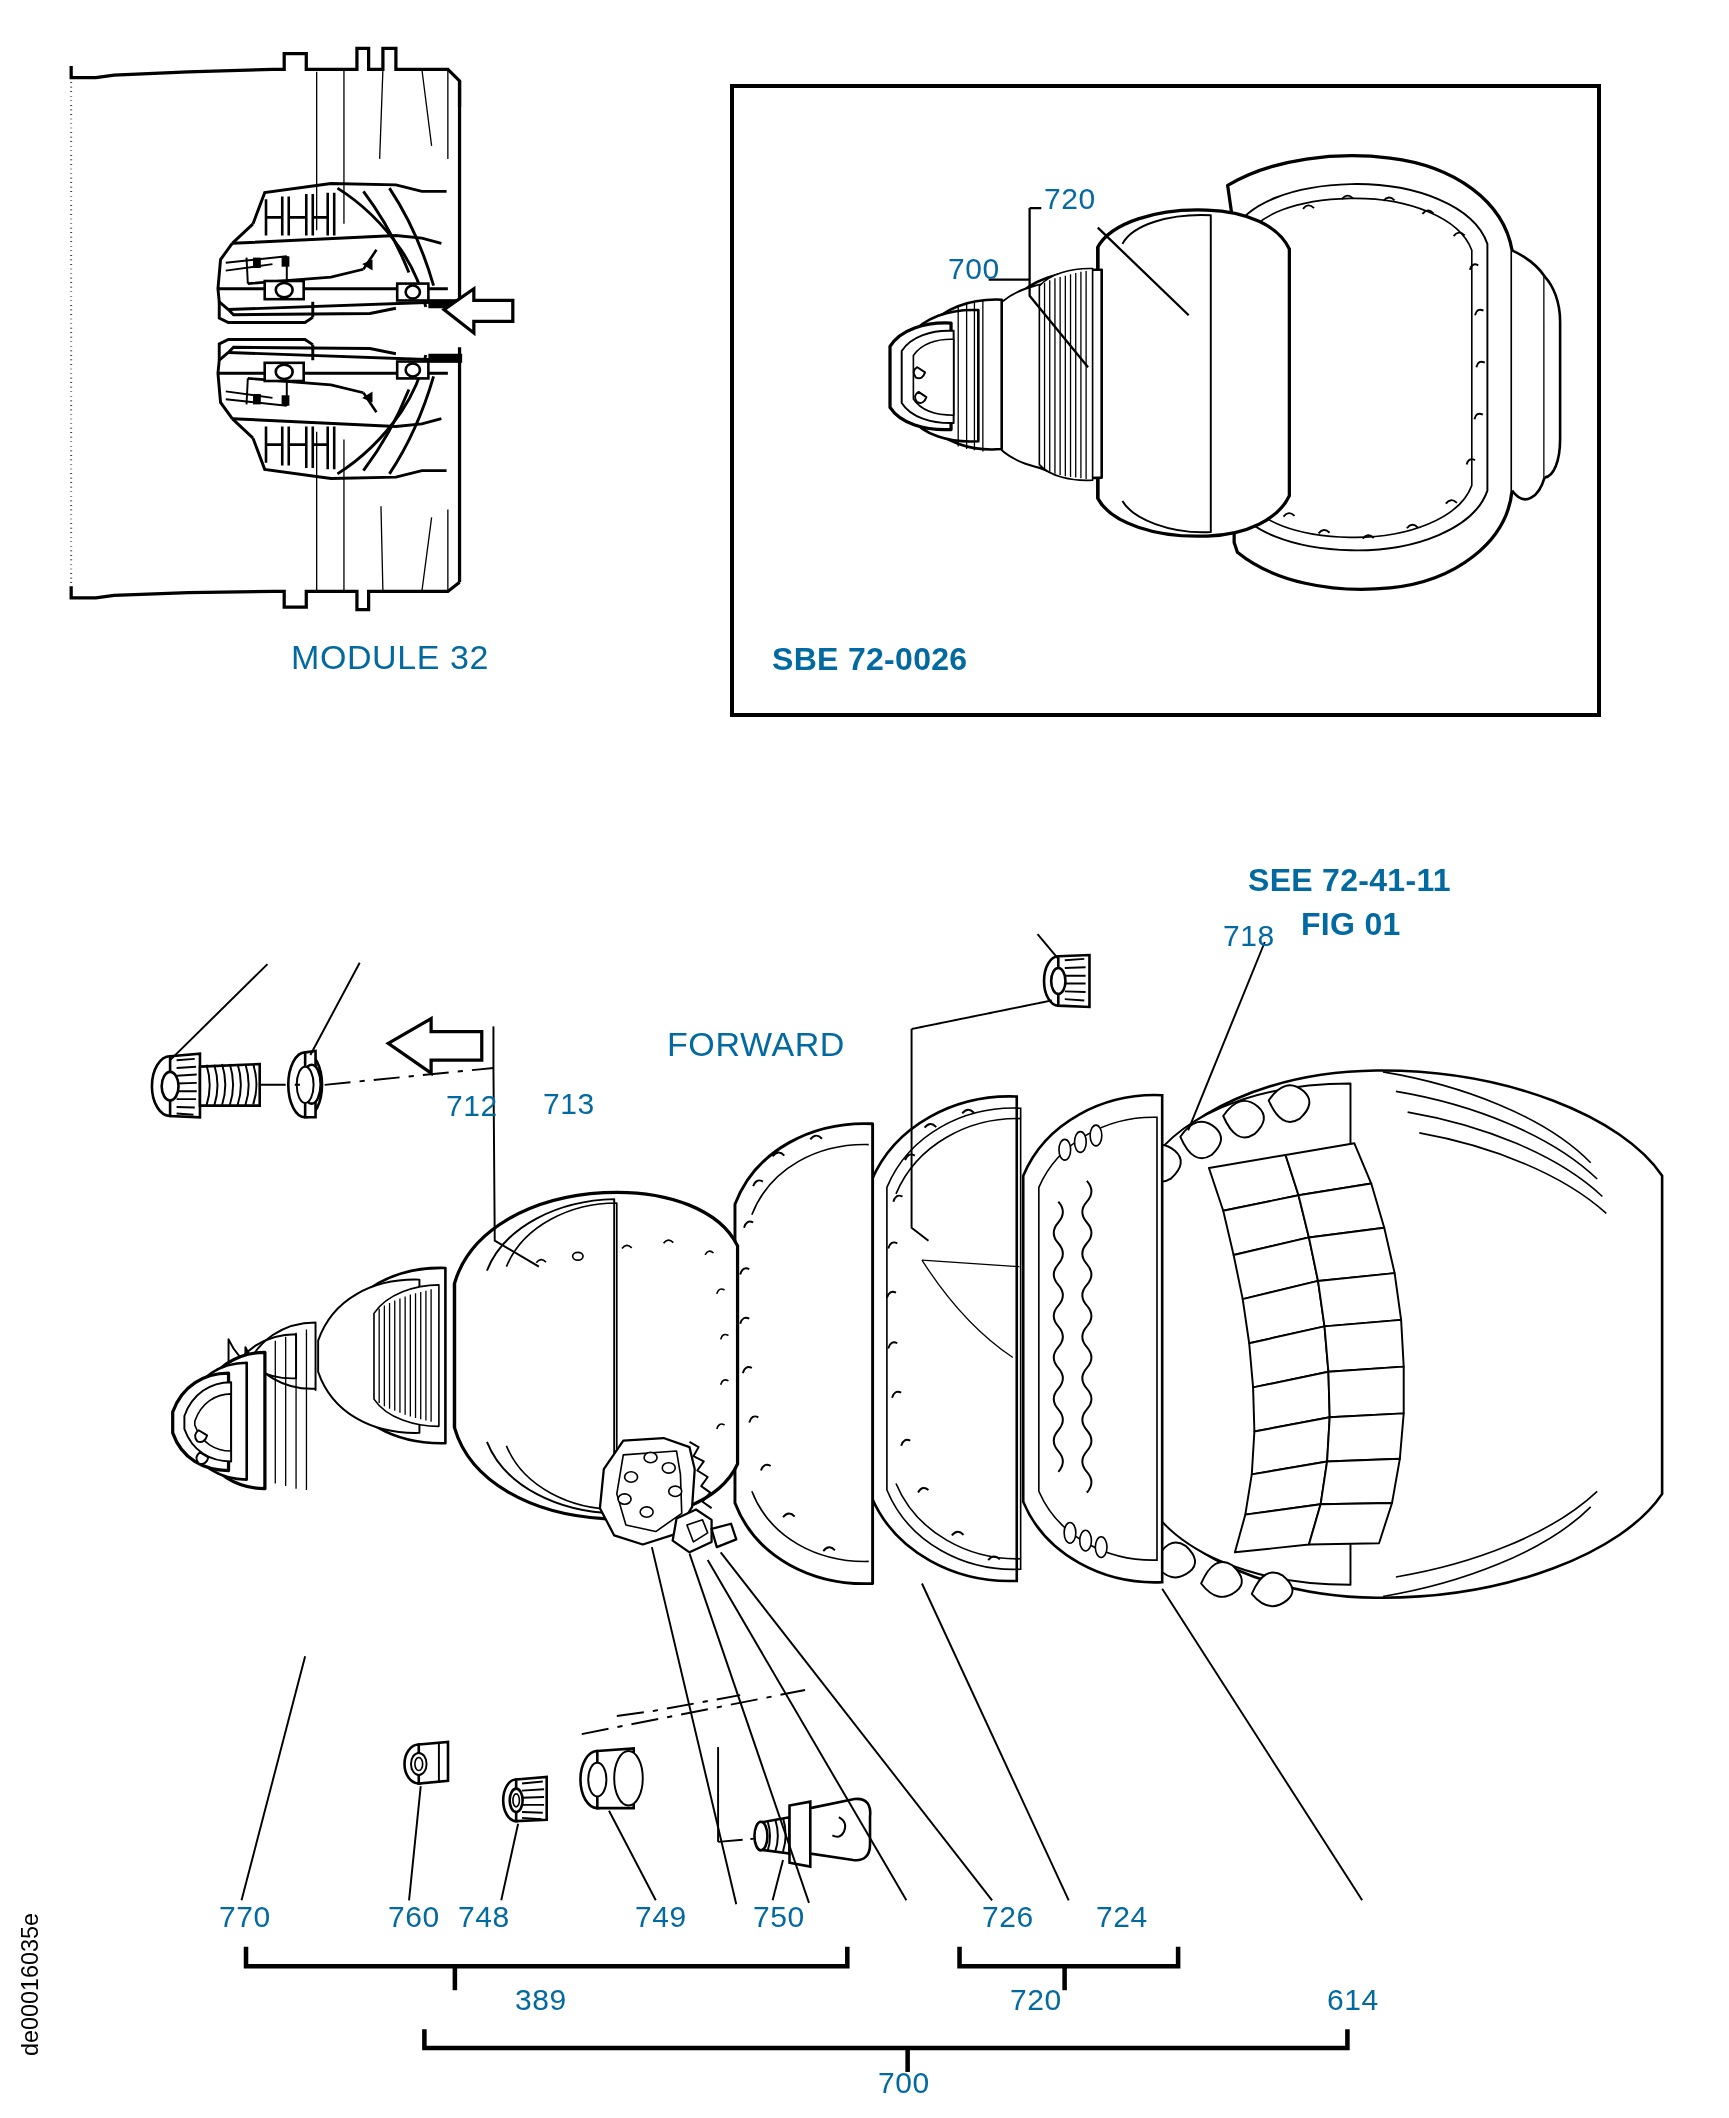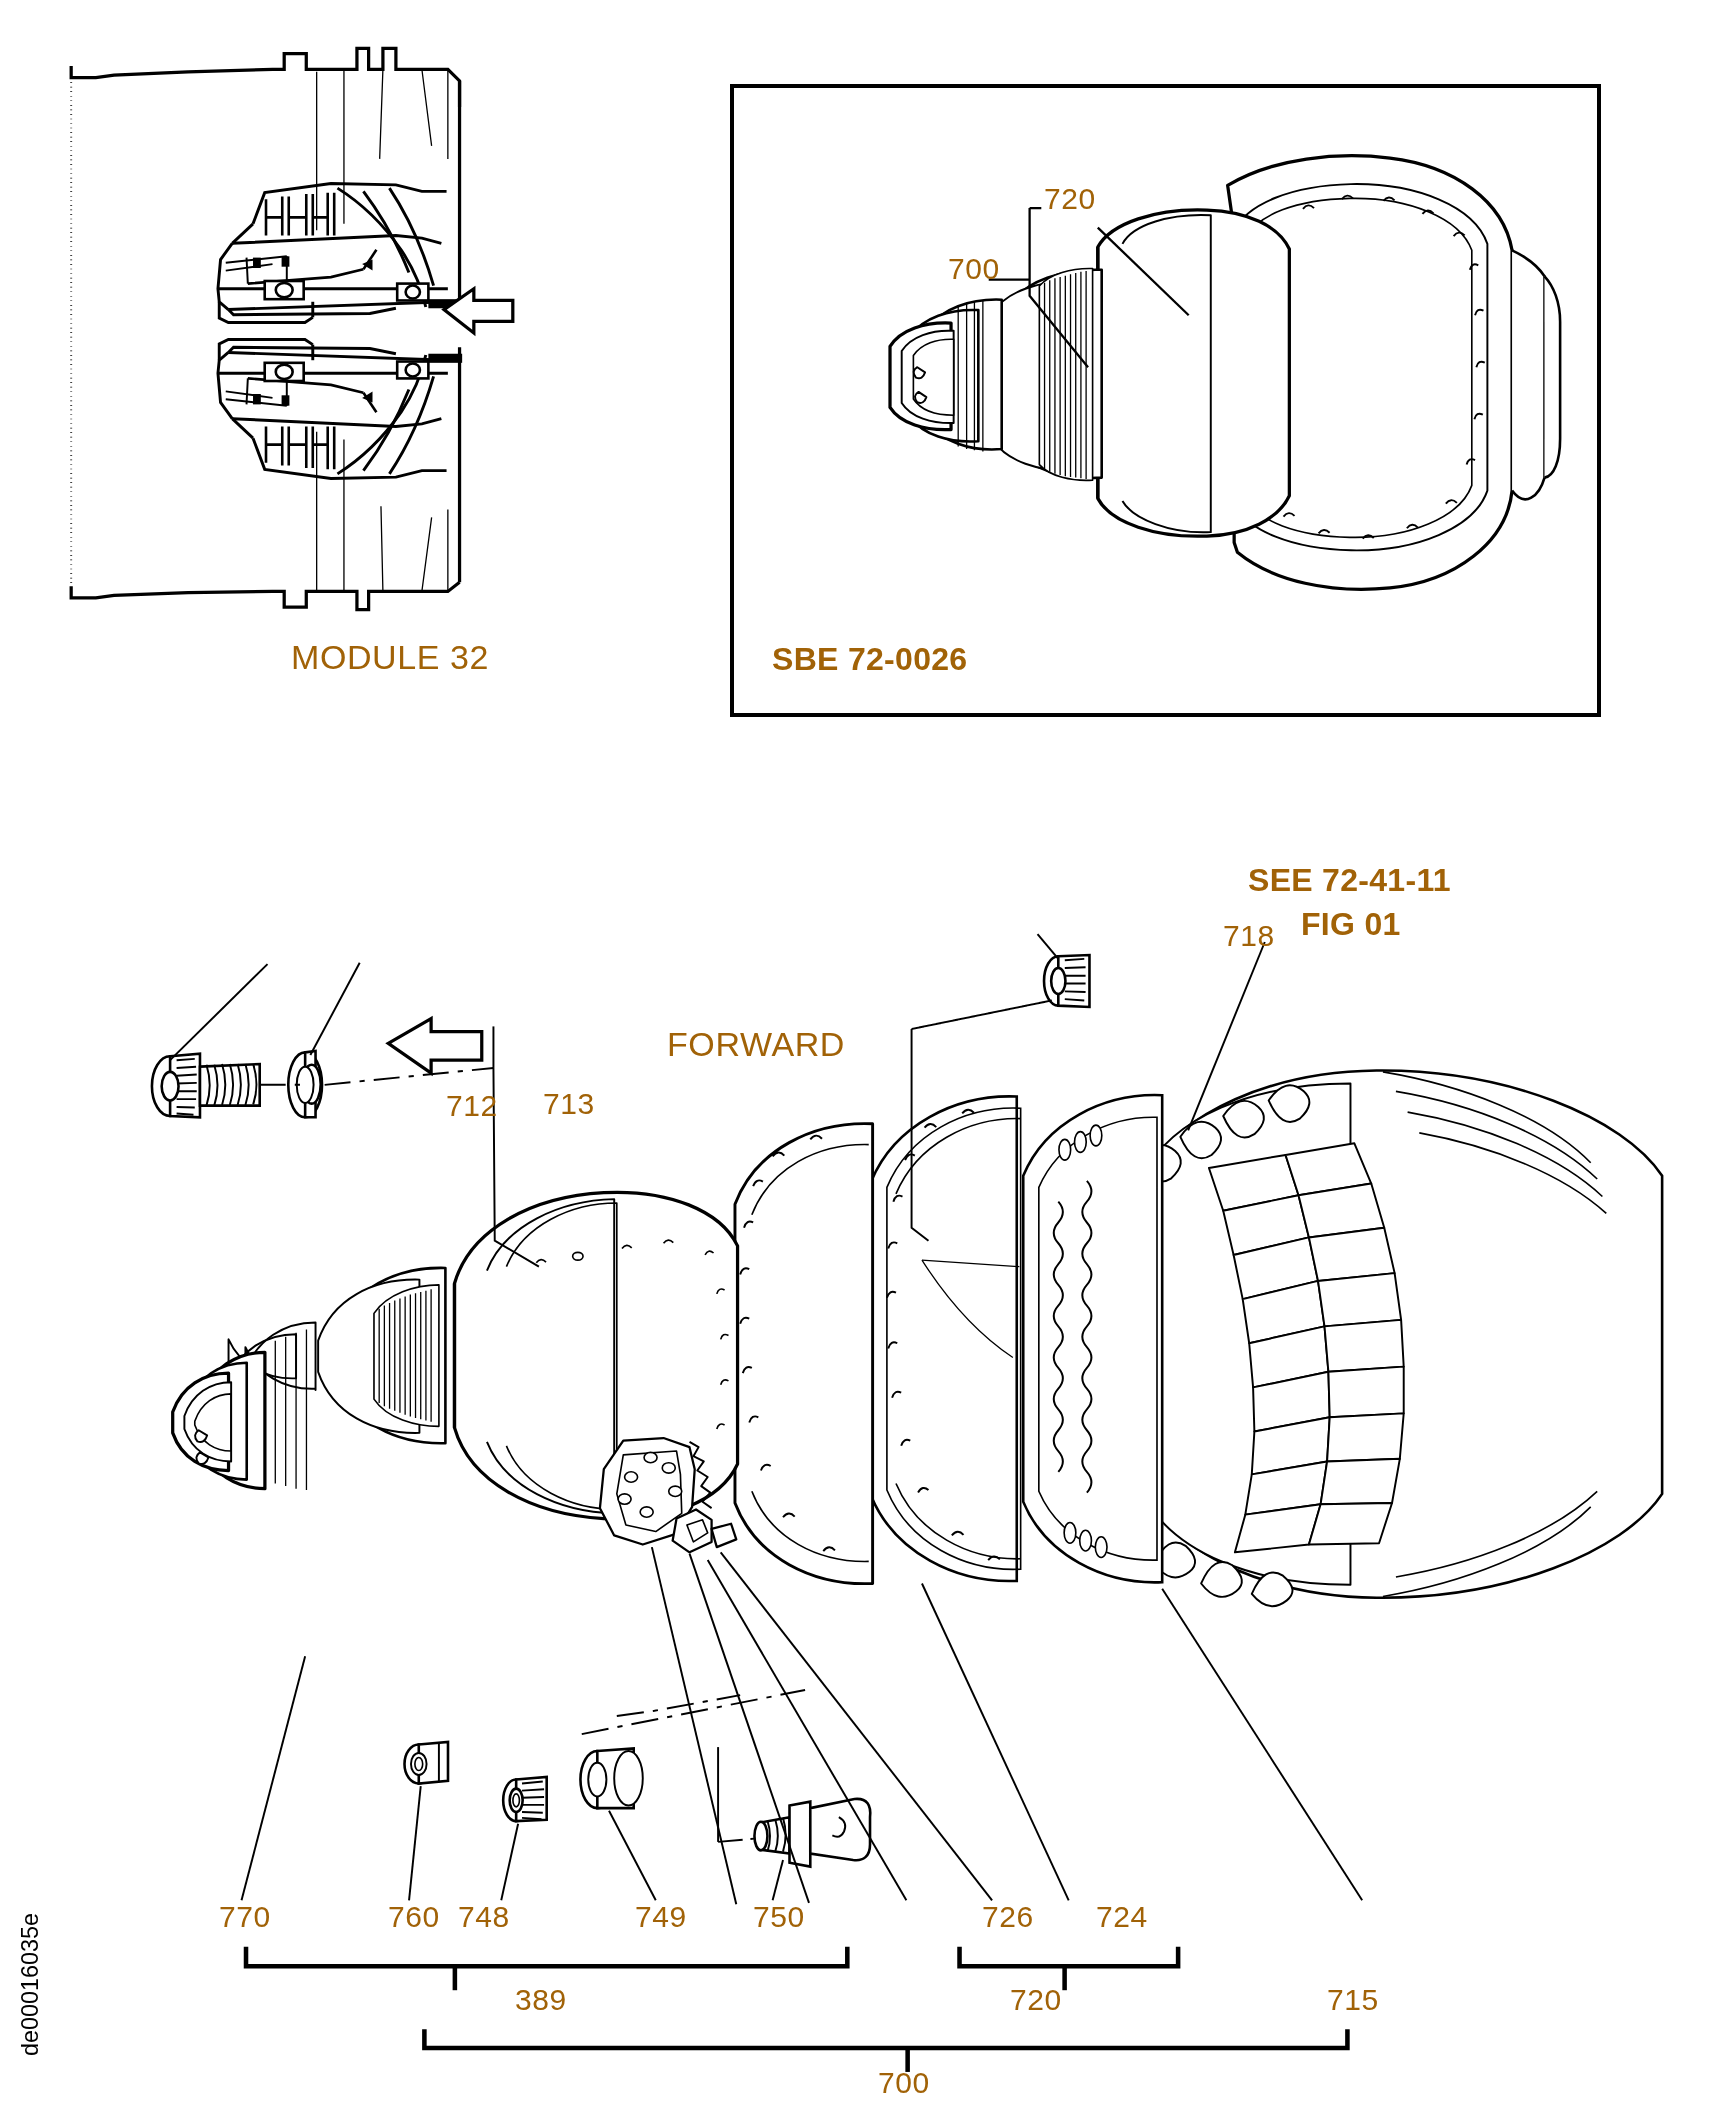--- a/index.html
+++ b/index.html
@@ -7,21 +7,21 @@
   #page{
     position:relative;
     width:1729px;height:2119px;
     background:#ffffff;
     overflow:hidden;
   }
   .abs{position:absolute;}
   .lbl{
     position:absolute;
     font-family:"Liberation Sans",sans-serif;
-    color:#a16207;
+    color:#0369a1;
     white-space:nowrap;
     line-height:1;
   }
   .lbl-num{font-size:30px;font-weight:400;letter-spacing:0.6px;}
   .lbl-cap{font-size:34px;font-weight:400;letter-spacing:0.6px;}
   .lbl-ref{font-size:32px;font-weight:700;letter-spacing:0.3px;}
   .lbl-fwd{font-size:34px;font-weight:400;letter-spacing:0.6px;margin-left:10px;}
   .doc-id{
     position:absolute;
     left:-77px;top:1971px;
@@ -573,20 +573,20 @@
   <div class="lbl lbl-num" style="left:219px;top:1902px;">770</div>
   <div class="lbl lbl-num" style="left:388px;top:1902px;">760</div>
   <div class="lbl lbl-num" style="left:458px;top:1902px;">748</div>
   <div class="lbl lbl-num" style="left:635px;top:1902px;">749</div>
   <div class="lbl lbl-num" style="left:753px;top:1902px;">750</div>
   <div class="lbl lbl-num" style="left:982px;top:1902px;">726</div>
   <div class="lbl lbl-num" style="left:1096px;top:1902px;text-align:center;">724</div>
 
   <div class="lbl lbl-num" style="left:515px;top:1985px;">389</div>
   <div class="lbl lbl-num" style="left:1010px;top:1985px;">720</div>
-  <div class="lbl lbl-num" style="left:1327px;top:1985px;">715</div>
+  <div class="lbl lbl-num" style="left:1327px;top:1985px;">614</div>
 
   <div class="lbl lbl-num" style="left:878px;top:2068px;">700</div>
 
   <div class="doc-id">de00016035e</div>
 
 </div>
 
 
 </body></html>

